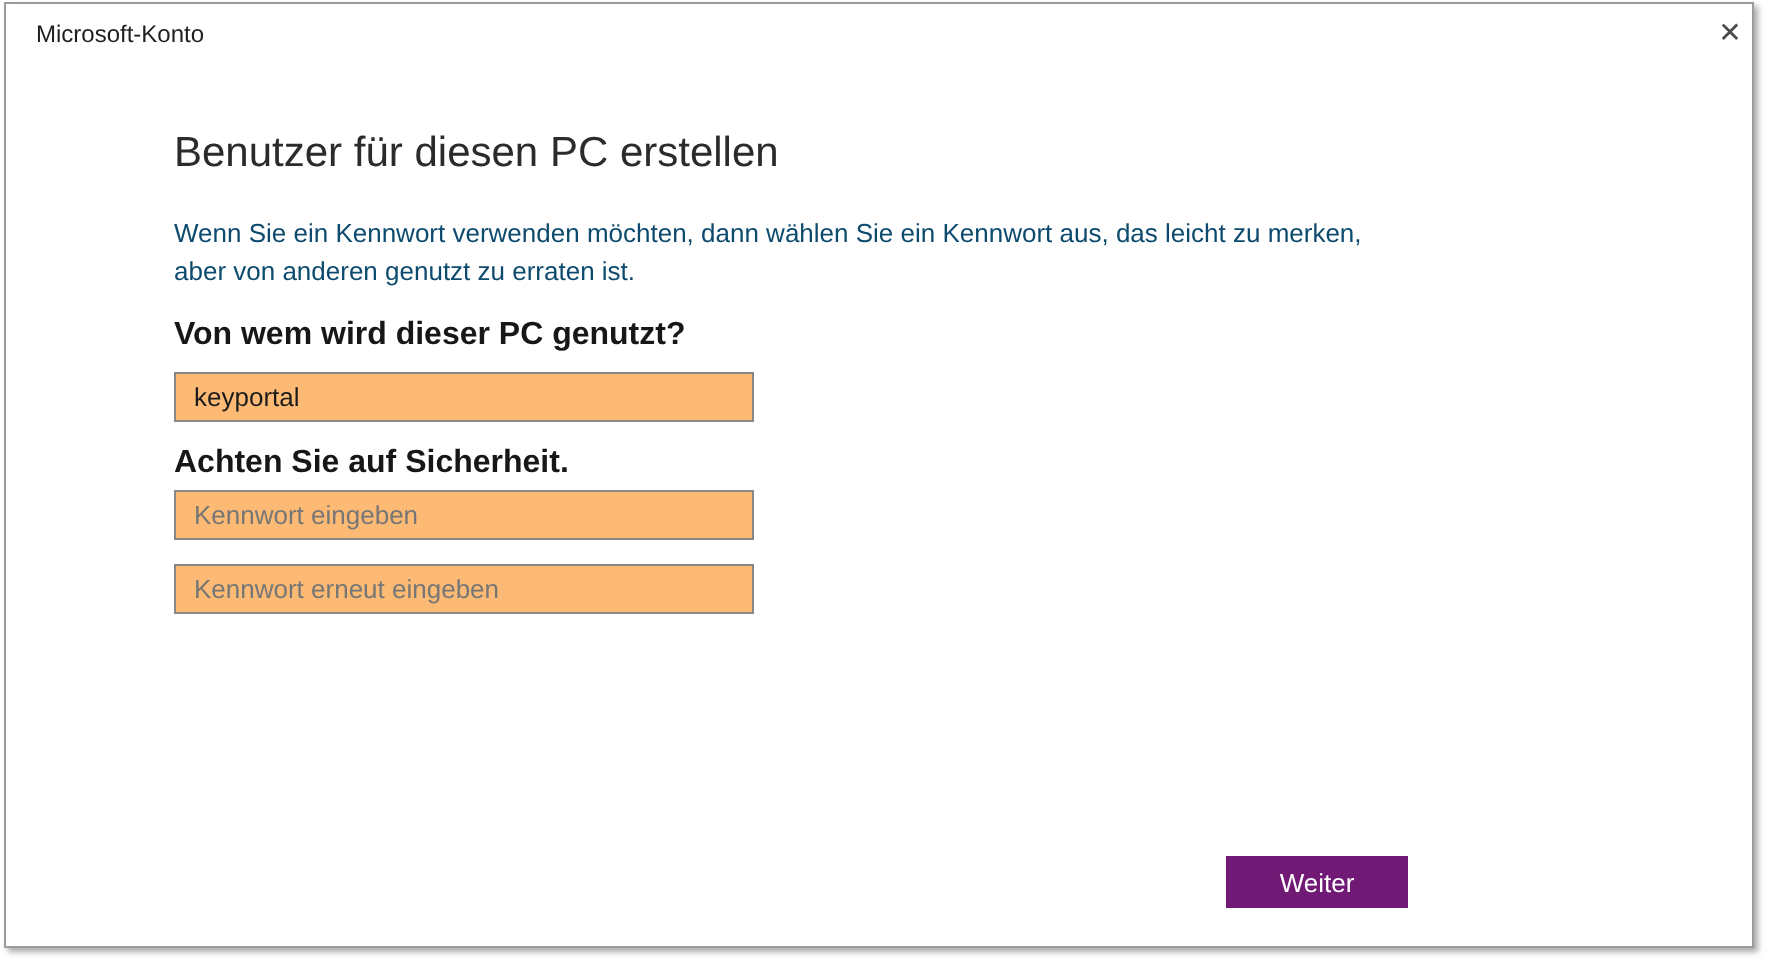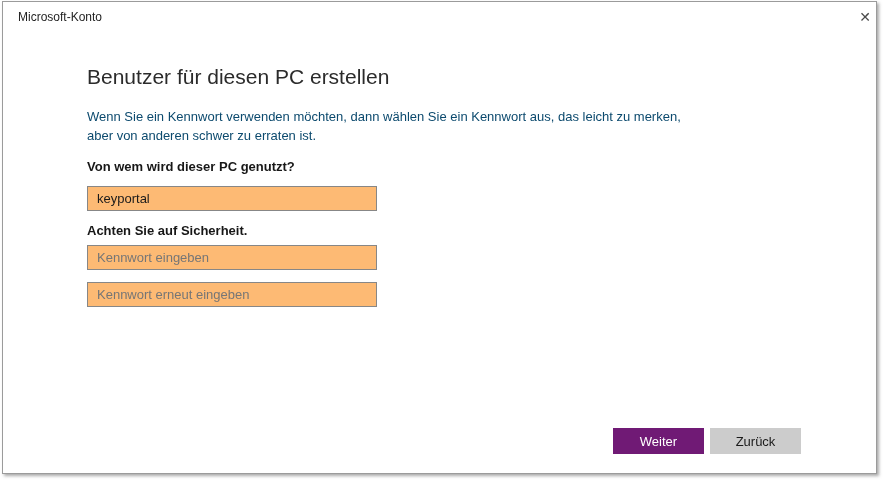--- a/index.html
+++ b/index.html
@@ -59,21 +59,21 @@
     position: absolute;
     left: 84px; top: 105px;
     font-size: 13px;
     line-height: 19px;
     color: #0c4a6e;
   }
   .subtitle span { display: block; white-space: nowrap; }
   .field-label {
     position: absolute;
     left: 84px;
-    font-size: 13px;
+    font-size: 16px;
     font-weight: 700;
     color: #171717;
     white-space: nowrap;
     text-align: right;
   }
   .label-username { top: 157px; }
   .label-security { top: 221px; }
   .txt-input {
     position: absolute;
     left: 84px;
@@ -115,28 +115,27 @@
     <span class="titlebar-text">Microsoft-Konto</span>
     <button class="close-btn">
       <span>✕</span>
     </button>
   </div>
 
   <div class="heading">Benutzer für diesen PC erstellen</div>
 
   <div class="subtitle">
     <span>Wenn Sie ein Kennwort verwenden möchten, dann wählen Sie ein Kennwort aus, das leicht zu merken,</span>
-    <span>aber von anderen schwer zu erraten ist.</span>
+    <span>aber von anderen genutzt zu erraten ist.</span>
   </div>
 
   <div class="field-label label-username">Von wem wird dieser PC genutzt?</div>
   <input type="text" class="txt-input input-username" value="keyportal" style="">
 
   <div class="field-label label-security">Achten Sie auf Sicherheit.</div>
   <input type="text" class="txt-input input-password" placeholder="Kennwort eingeben" style="">
   <input type="text" class="txt-input input-password2" placeholder="Kennwort erneut eingeben" style="">
 
   <div class="footer">
     <button class="btn btn-primary">Weiter</button>
-    <button class="btn btn-secondary">Zurück</button>
   </div>
 
 </div>
 
 </body></html>

